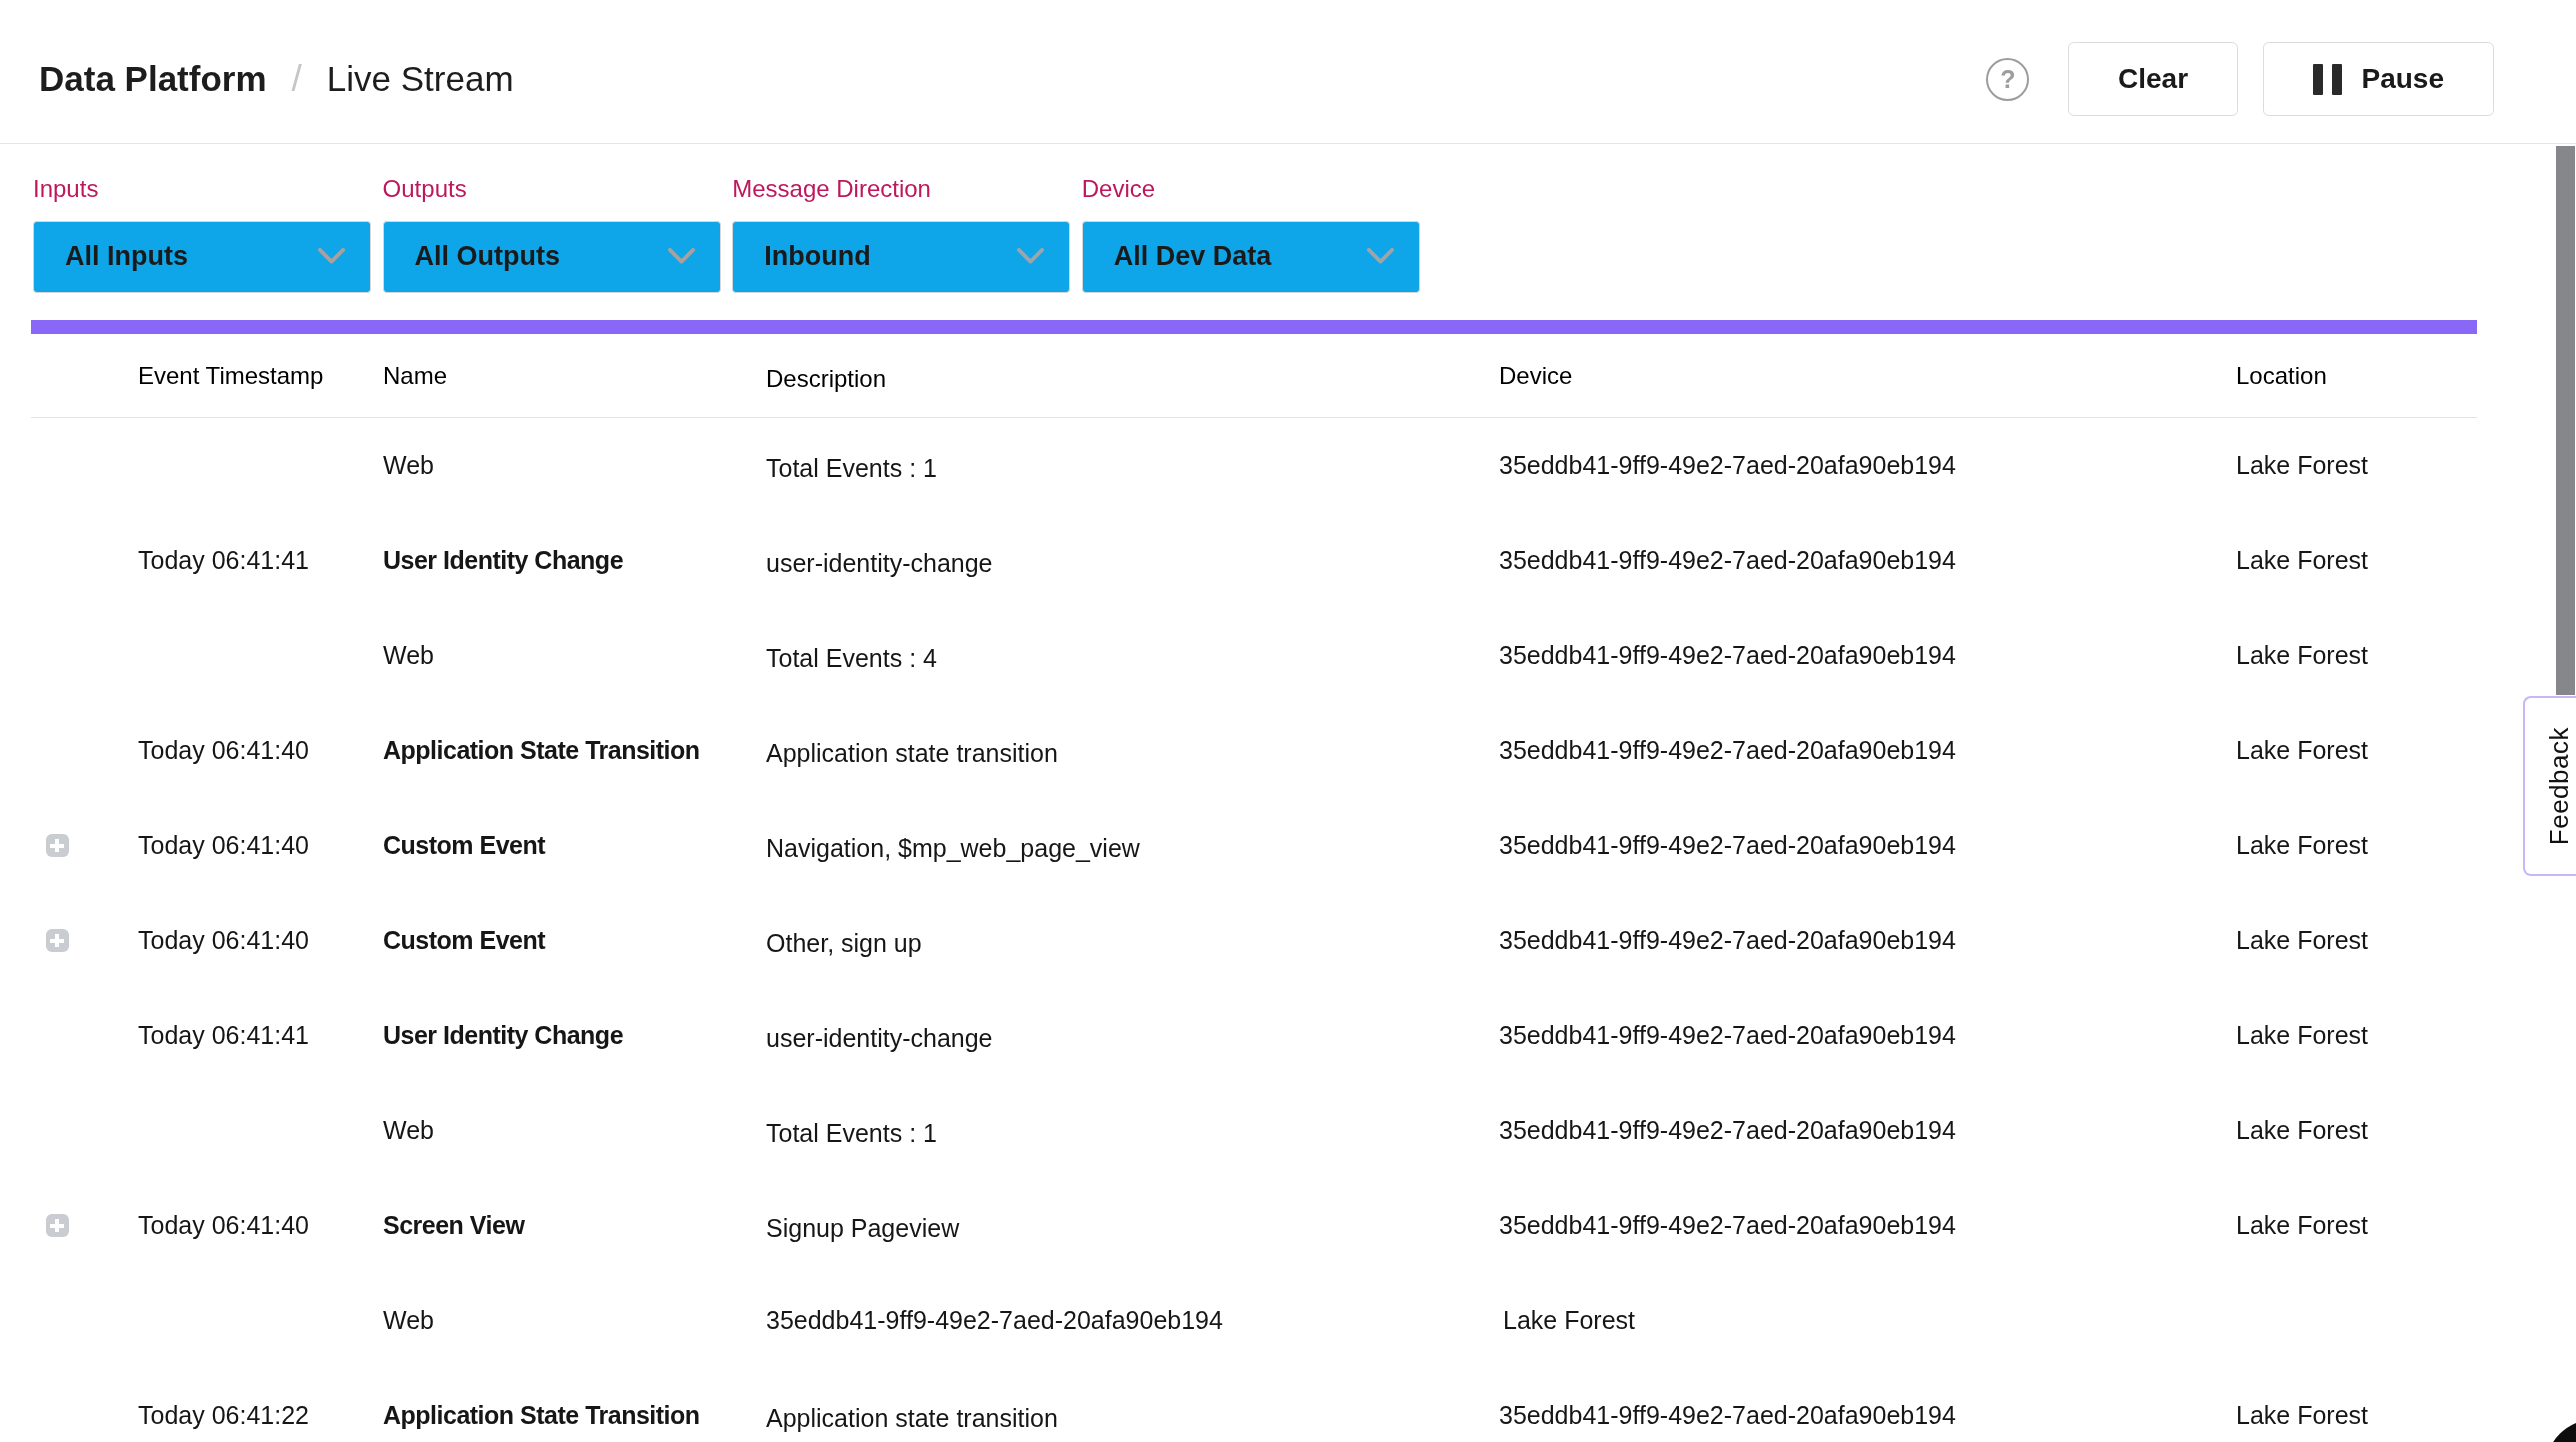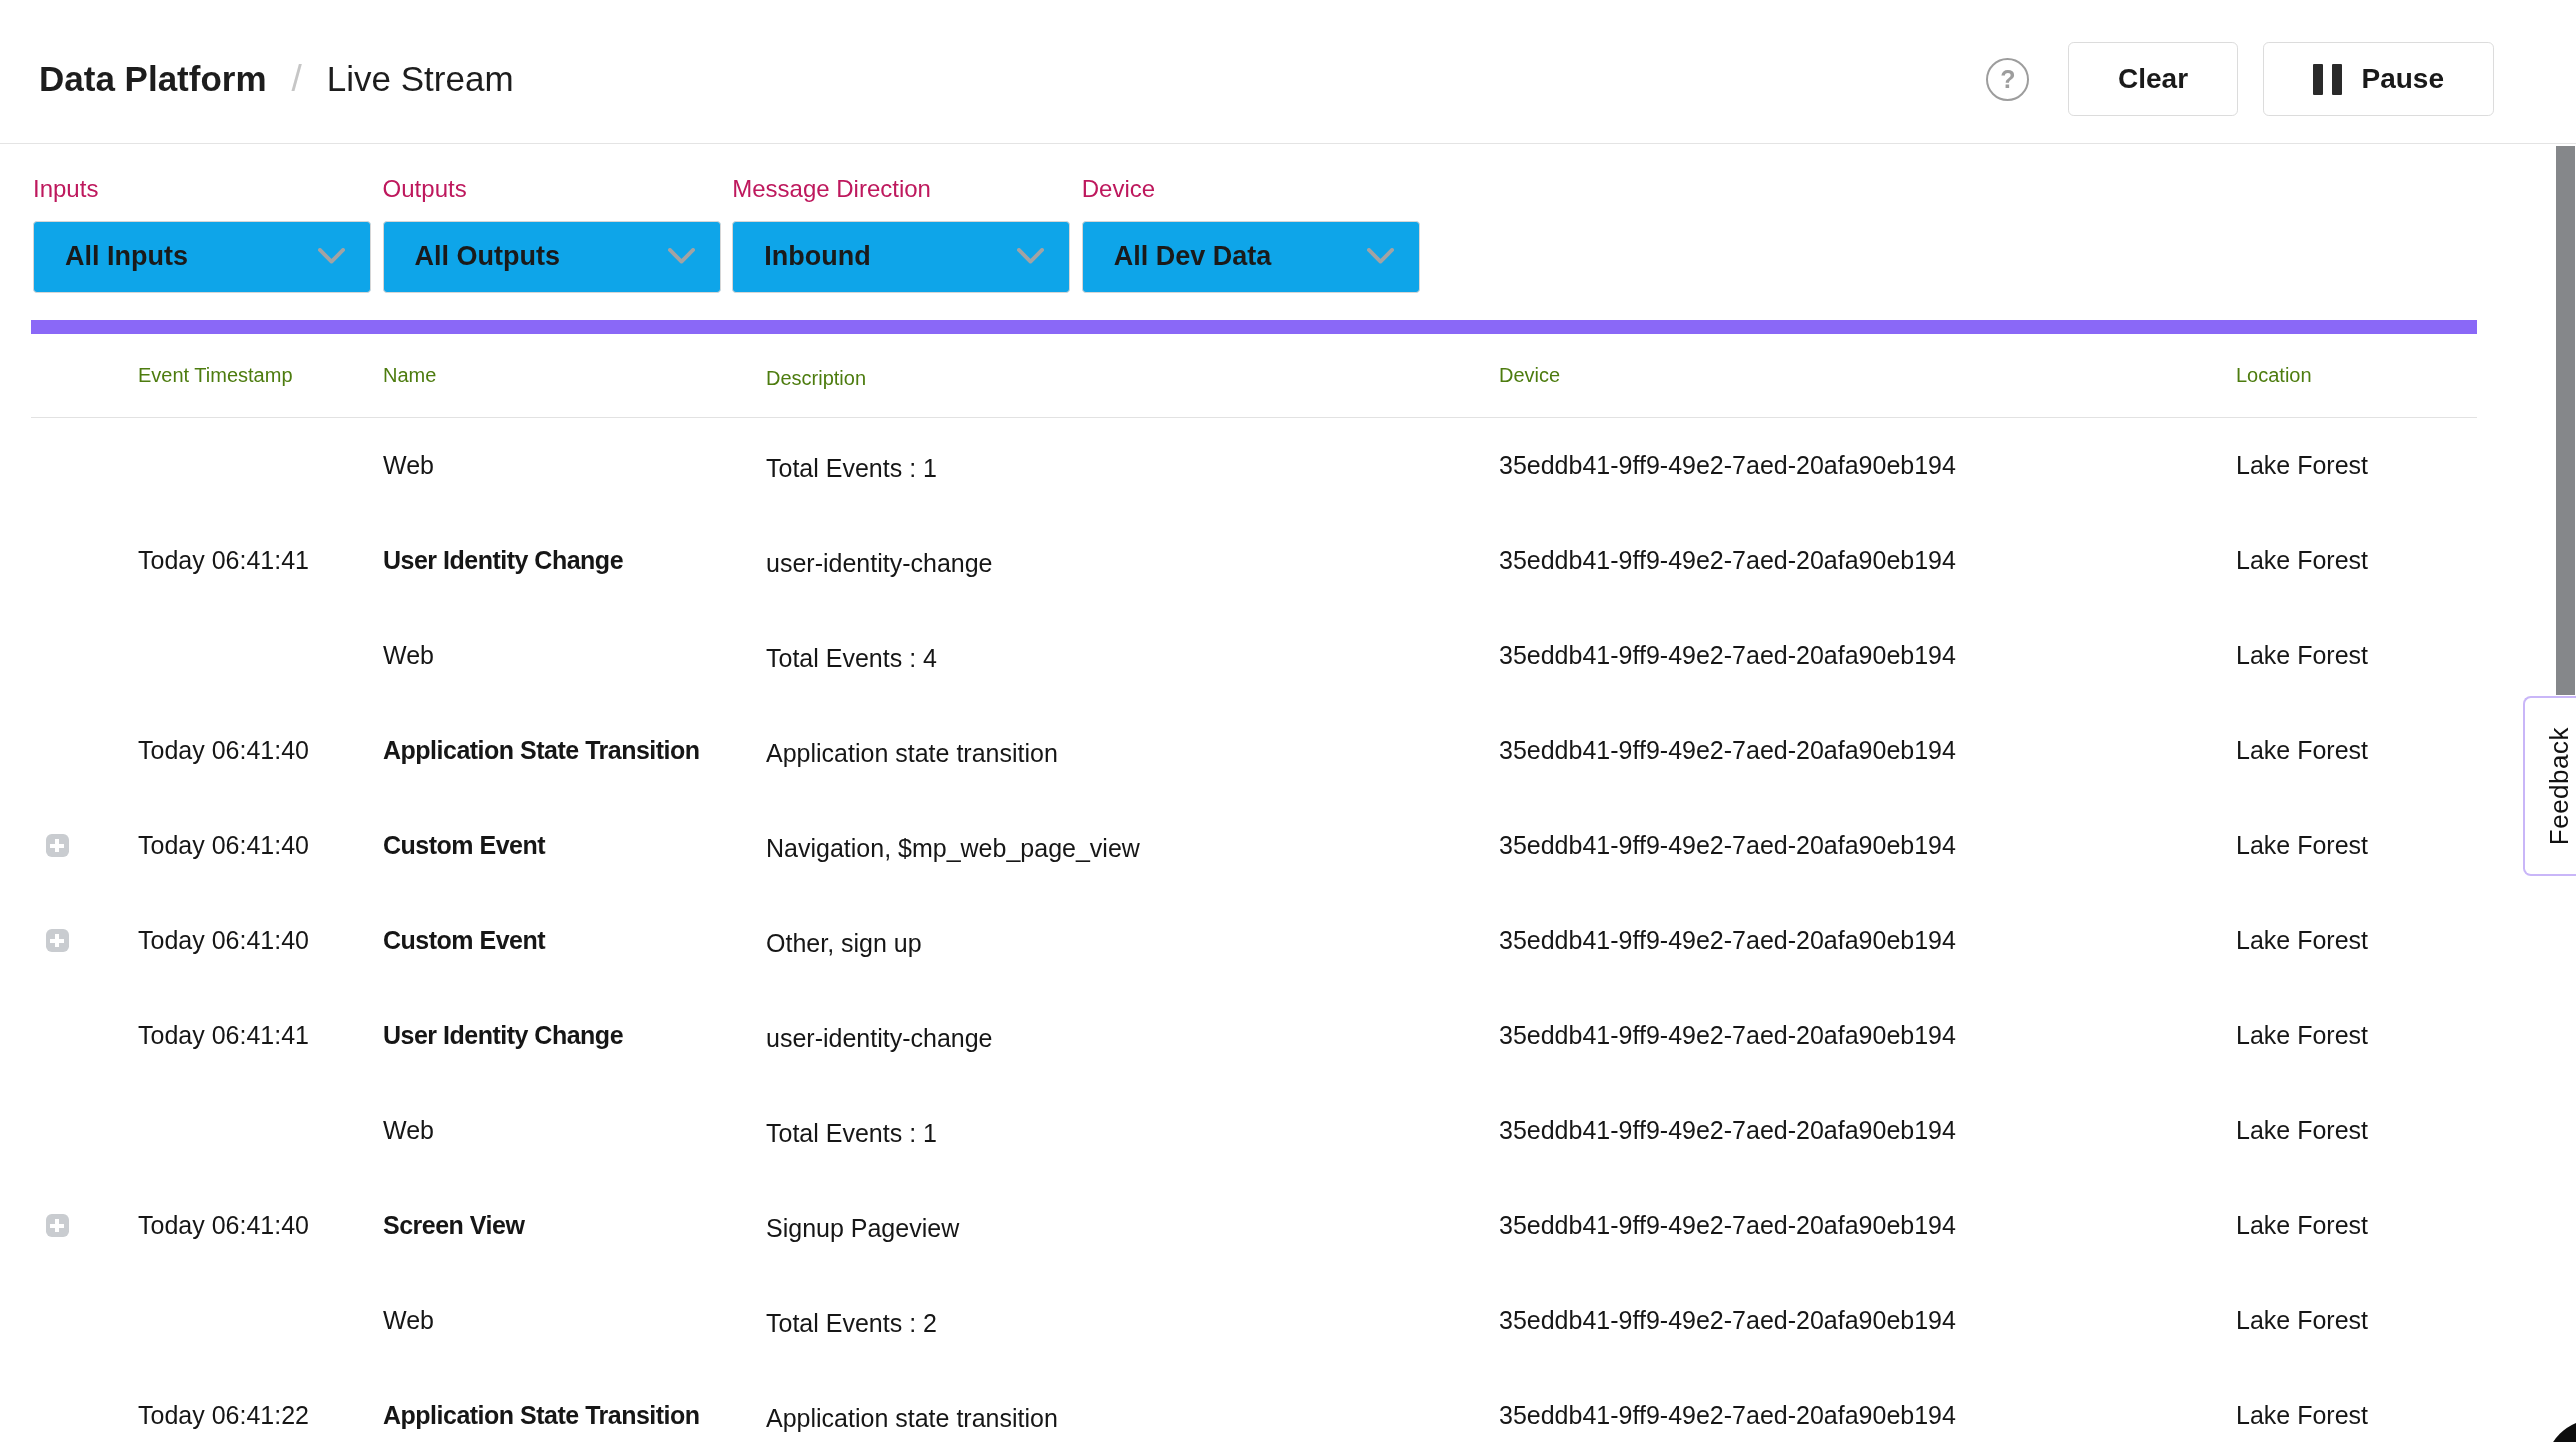--- a/index.html
+++ b/index.html
@@ -66,21 +66,21 @@
     position: absolute; top: 320px; left: 31px;
     width: 2446px; height: 13.6px;
     background: #8a68f7;
   }
 
   
   .event-table { position: absolute; top: 334px; left: 31px; width: 2446px; }
   .thead {
     height: 83px; display: flex; align-items: center;
     border-bottom: 1px solid #e2e2e2;
-    color: #4d7c0f; font-size: 20px;
+    color: #000000; font-size: 24px;
   }
   .trow {
     height: 95px; display: flex; align-items: center;
     font-size: 25px; color: #161616; cursor: pointer;
   }
   .col-icon { width: 107px; flex: 0 0 107px; box-sizing: border-box; padding-left: 14.6px; }
   .col-ts   { width: 245px; flex: 0 0 245px; }
   .col-name { width: 383px; flex: 0 0 383px; white-space: nowrap; }
   .col-desc { width: 733px; flex: 0 0 733px; margin-top: 6px; }
   .col-dev  { width: 737px; flex: 0 0 737px; }
@@ -300,21 +300,20 @@
     <div class="col-dev">35eddb41-9ff9-49e2-7aed-20afa90eb194</div>
     <div class="col-loc">Lake Forest</div>
   </div>
 
   <div class="trow">
     <div class="col-icon">
       
     </div>
     <div class="col-ts"></div>
     <div class="col-name">Web</div>
-    <div class="col-desc">Total Events : 2</div>
     <div class="col-dev">35eddb41-9ff9-49e2-7aed-20afa90eb194</div>
     <div class="col-loc">Lake Forest</div>
   </div>
 
   <div class="trow">
     <div class="col-icon">
       
     </div>
     <div class="col-ts">Today 06:41:22</div>
     <div class="col-name name-bold">Application State Transition</div>

